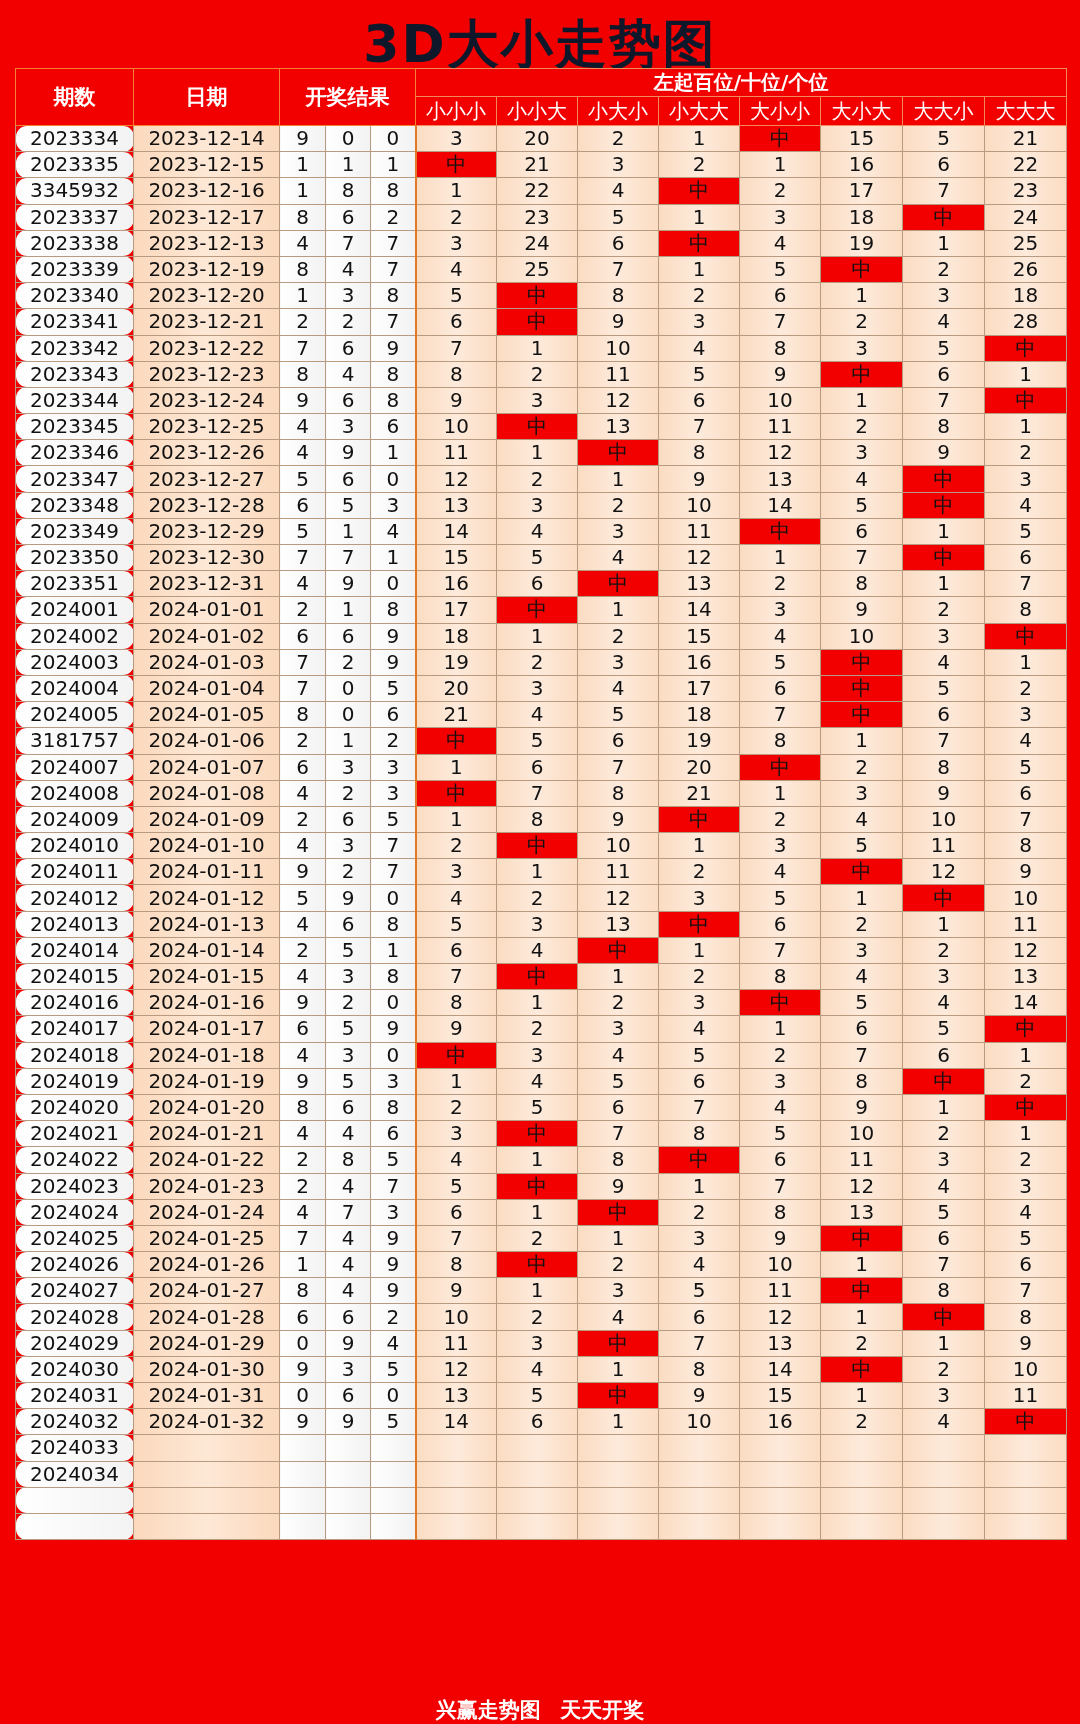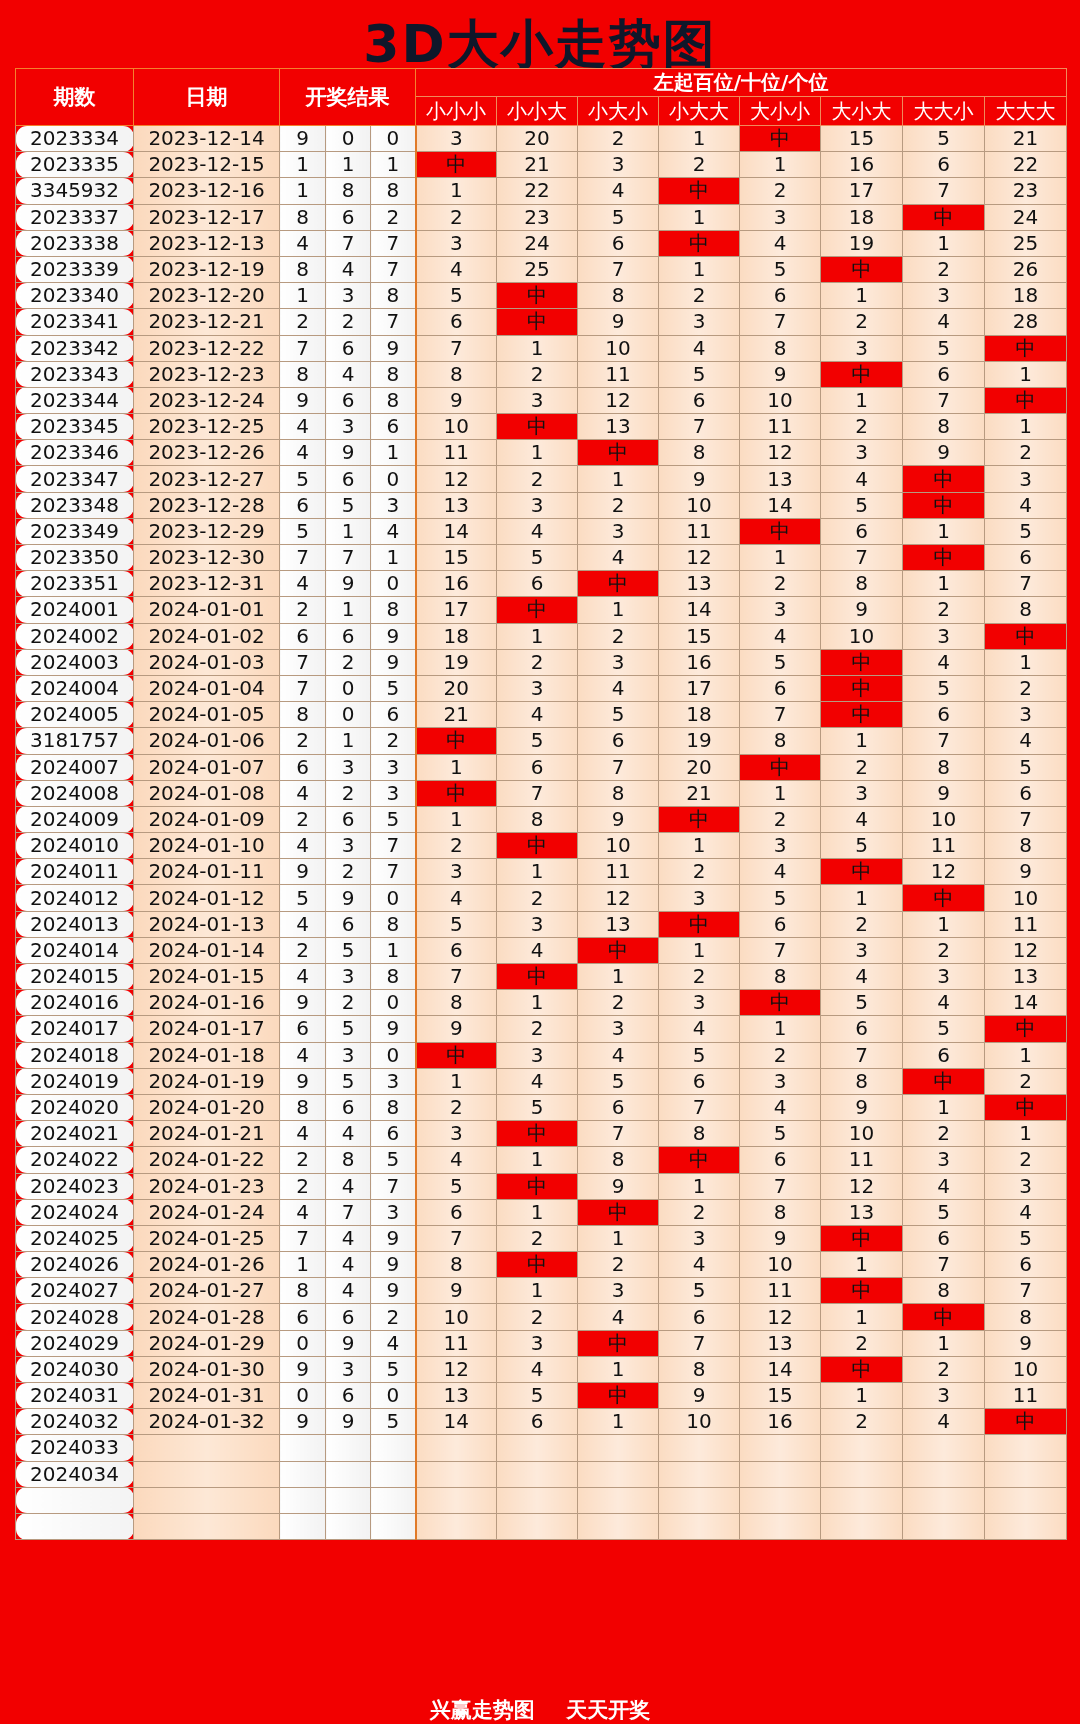--- a/index.html
+++ b/index.html
@@ -33,21 +33,21 @@
   td.issue { background:linear-gradient(90deg,#ffffff 0%,#f3f3f3 100%); border-right:2px solid #e07a28;border-radius:11px; }
   td.date { background:linear-gradient(90deg,#fbd9bd 0%,#fde8d6 50%,#fbd9bd 100%); border-right:2px solid #e07a28; }
   td.num { background:linear-gradient(90deg,#ffffff 0%,#f2f2f2 100%); border-color:#c8c8c8; }
   td.num.last { border-right:2px solid #e07a28; }
   td.miss { background:linear-gradient(90deg,#fbdcc2 0%,#fdeadb 50%,#fbdcc2 100%); }
   td.hit { background:#f20000; color:#fff; }
   .footer {
     position:absolute; left:0; top:1696px; width:1080px; height:28px;
     color:#fff; font-size:21px; text-align:center; line-height:28px; font-weight:bold;
   }
-  .footer span { margin:0 12px; }
+  .footer span { margin:0 6px; }
 </style>
 </head>
 <body>
 
 <div class="title">3D大小走势图</div>
 
 <table class="grid">
   <colgroup>
     <col style="width:118px">
       <col style="width:146px">

